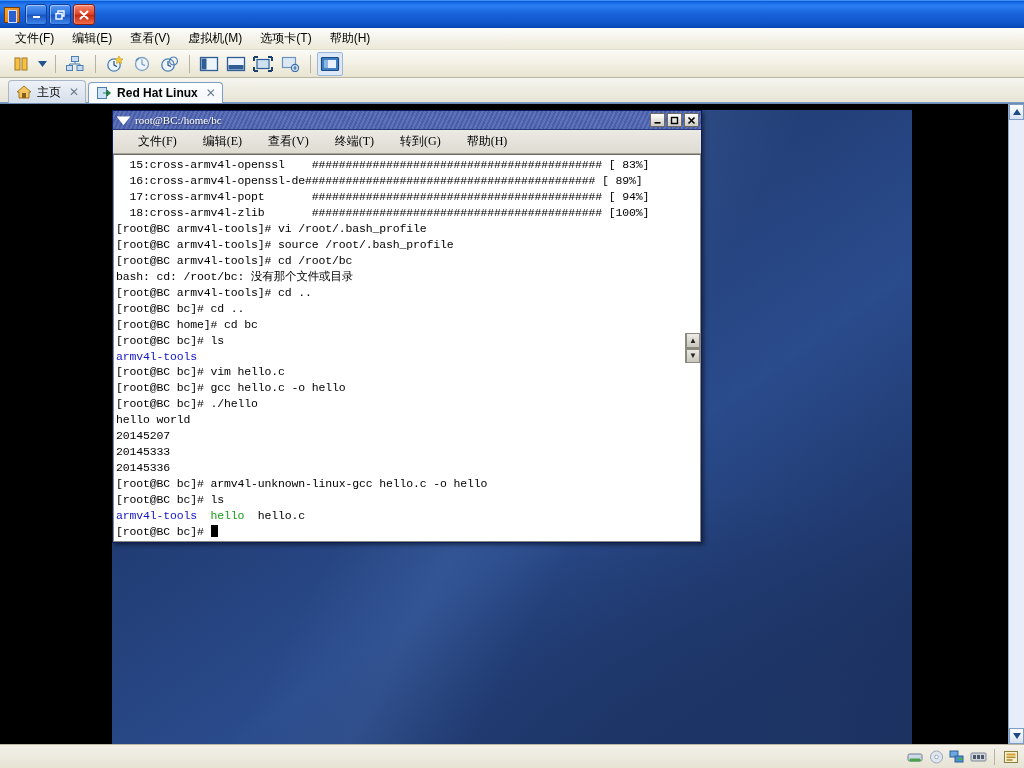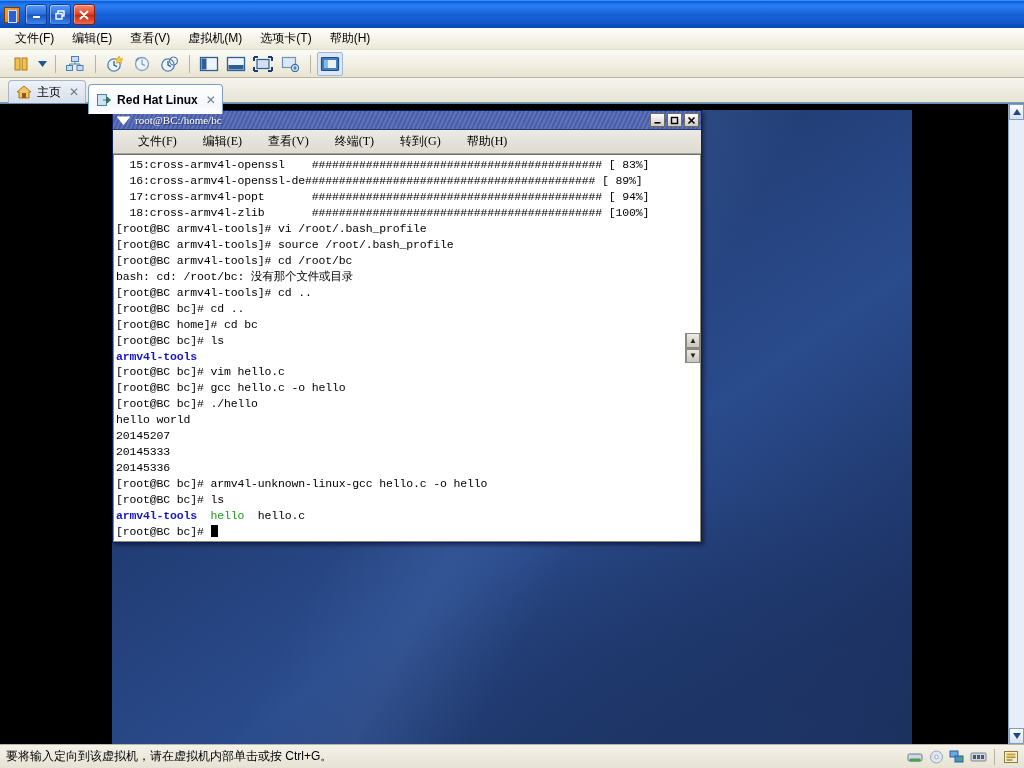--- a/index.html
+++ b/index.html
@@ -110,25 +110,25 @@
     padding: 0 6px 0 7px;
     font-size: 12px; color: #000;
     border: 1px solid #a8b6c8;
     border-bottom: none;
     border-radius: 4px 4px 0 0;
     background: linear-gradient(to bottom,#eef2f8,#d6dfeb);
     margin-right: 2px;
     position: relative; top: 1px;
   }
   .tab.active {
-    height: 30px;
+    height: 21px;
     background: linear-gradient(to bottom,#ffffff,#f4f7fc 70%,#ffffff);
     border-color: #7b9ec9;
     font-weight: bold;
-    top: 12px; z-index: 3;
+    top: 1px; z-index: 3;
   }
   .tab .tabx { font-size: 12px; color: #6b7b8c; margin-left: 3px; font-weight: normal; }
   .tab .ticon { width: 16px; height: 16px; flex: 0 0 auto; }
 
   
   .vmarea {
     flex: 1 1 auto;
     position: relative;
     background: #000;
     display: flex;
@@ -284,21 +284,21 @@
     background: #fff;
     color: #000;
     font-family: "Liberation Mono", "DejaVu Sans Mono", monospace;
     font-size: 11.5px;
     line-height: 15.95px;
     padding: 1px 0 0 2px;
     white-space: pre;
     overflow: hidden;
     letter-spacing: -0.15px;
   }
-  .term-text .dir  { color: #1515c6; font-weight: bold; }
+  .term-text .dir  { color: #1515c6; }
   .term-text .exe  { color: #189c18; }
   .term-text .cursor {
     display: inline-block; width: 7px; height: 12px;
     background: #000; vertical-align: -2px;
   }
   .term-scroll {
     width: 15px; flex: 0 0 auto;
     background: #cdcac1;
     border-left: 1px solid #8c897f;
     display: flex; flex-direction: column;
@@ -597,21 +597,20 @@
       <div class="vmsb-track"></div>
       <div class="vmsb-arrow">
         <svg width="8" height="6" viewBox="0 0 8 6">
             <path d="M0 0 L8 0 L4 6 Z" fill="#1b4a86"></path>
           </svg>
       </div>
     </div>
   </div>
 
   <div class="statusbar">
-    <div class="sb-text">要将输入定向到该虚拟机，请在虚拟机内部单击或按 Ctrl+G。</div>
     <div class="sb-icons">
       <span class="sb-ico">
         <svg width="17" height="14" viewBox="0 0 17 14">
           <rect x="1" y="4" width="14" height="7" rx="1.5" fill="#cfd8e6" stroke="#6d7d92"></rect>
           <rect x="2.5" y="8.5" width="11" height="3" rx="1" fill="#49a14a"></rect>
         </svg>
       </span>
       <span class="sb-ico">
         <svg width="15" height="14" viewBox="0 0 15 14">
           <circle cx="7.5" cy="7" r="6" fill="#dfe6ef" stroke="#9aa7b8"></circle>

